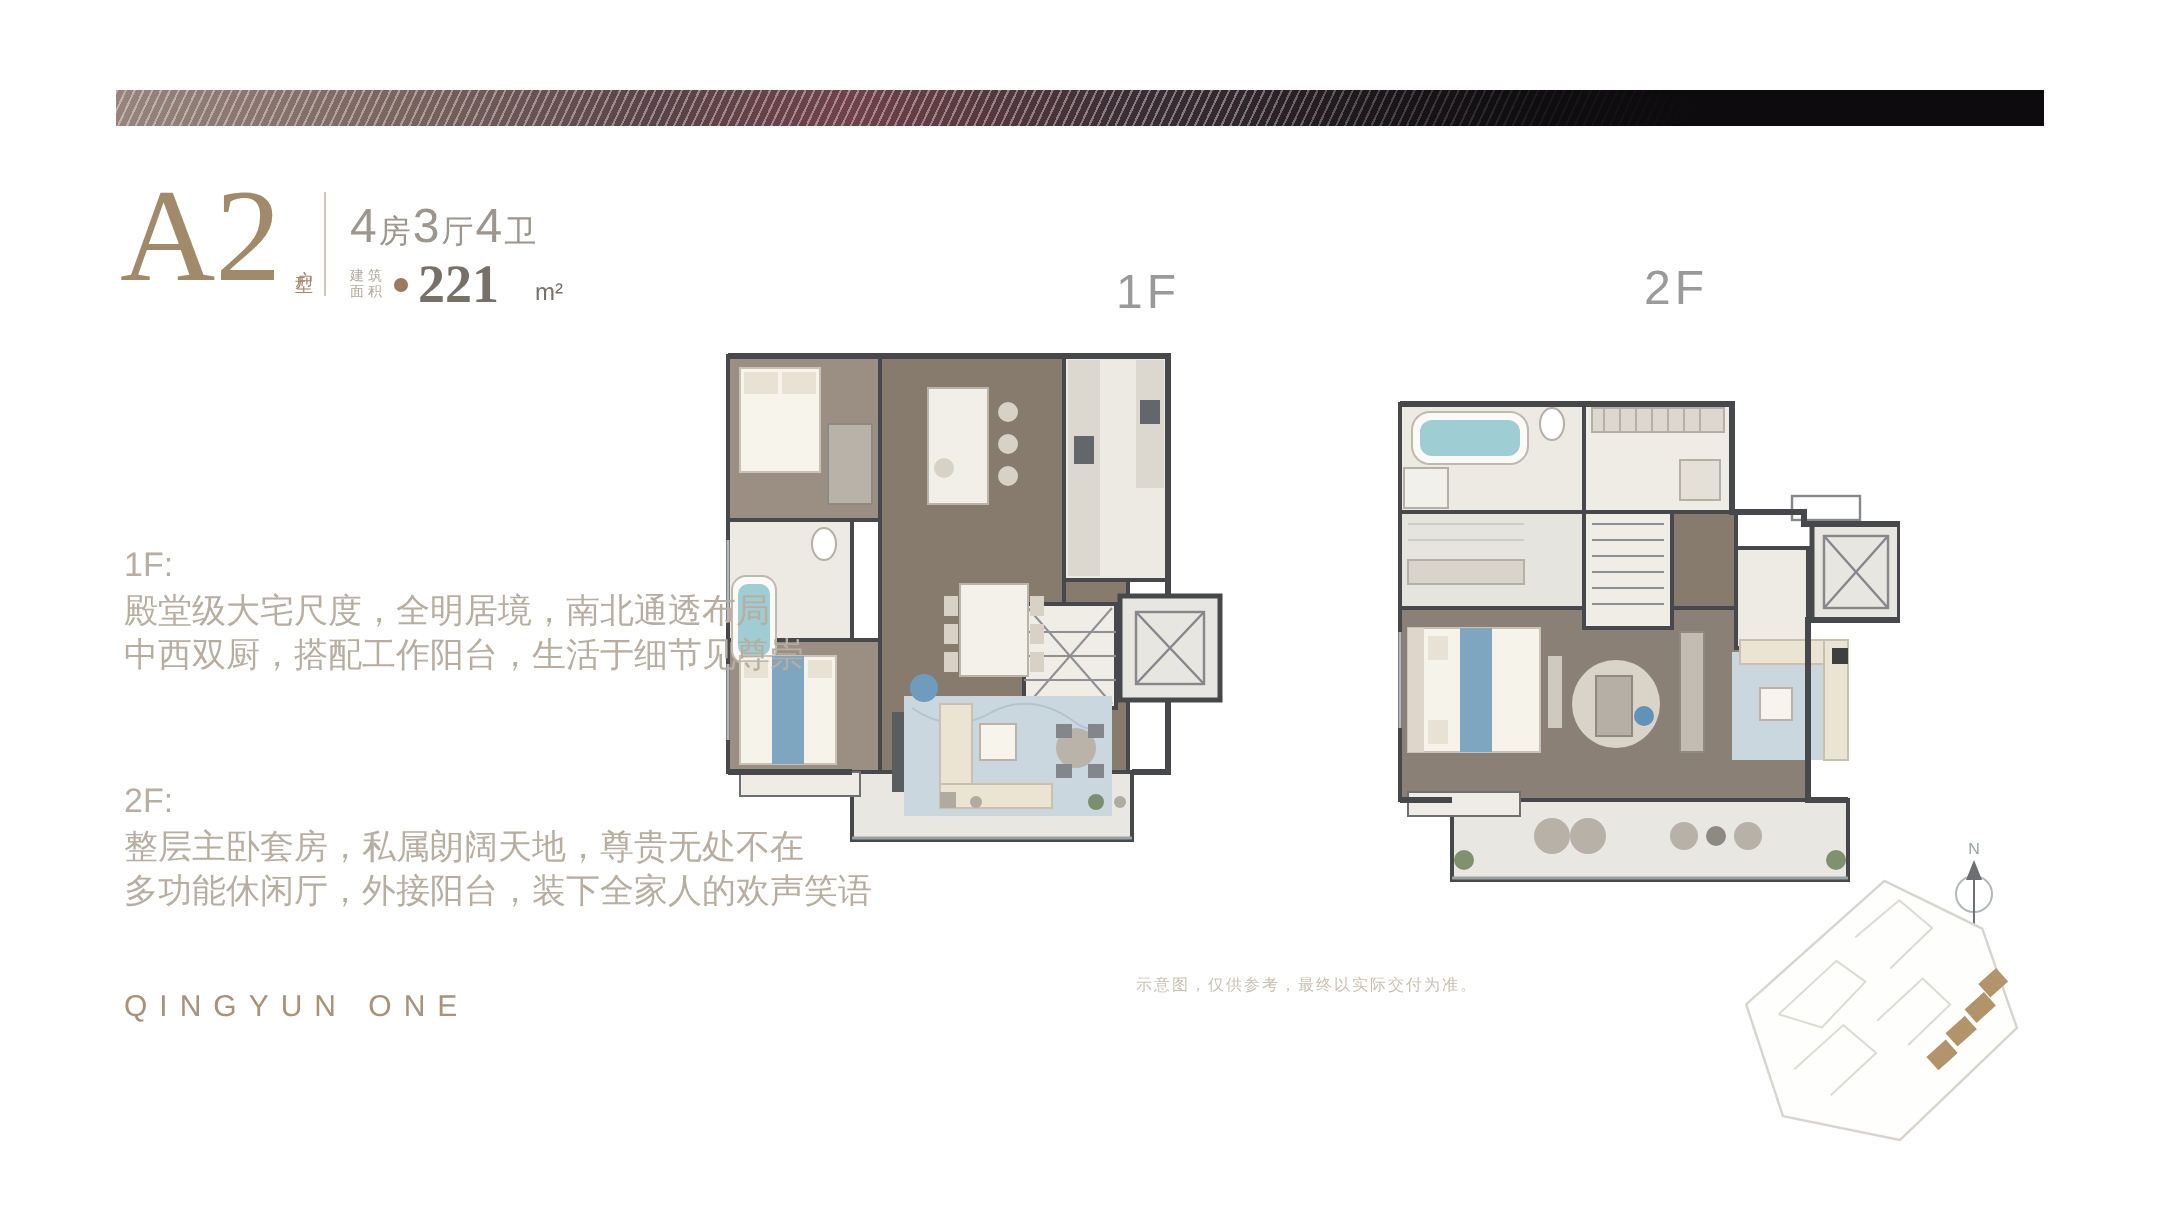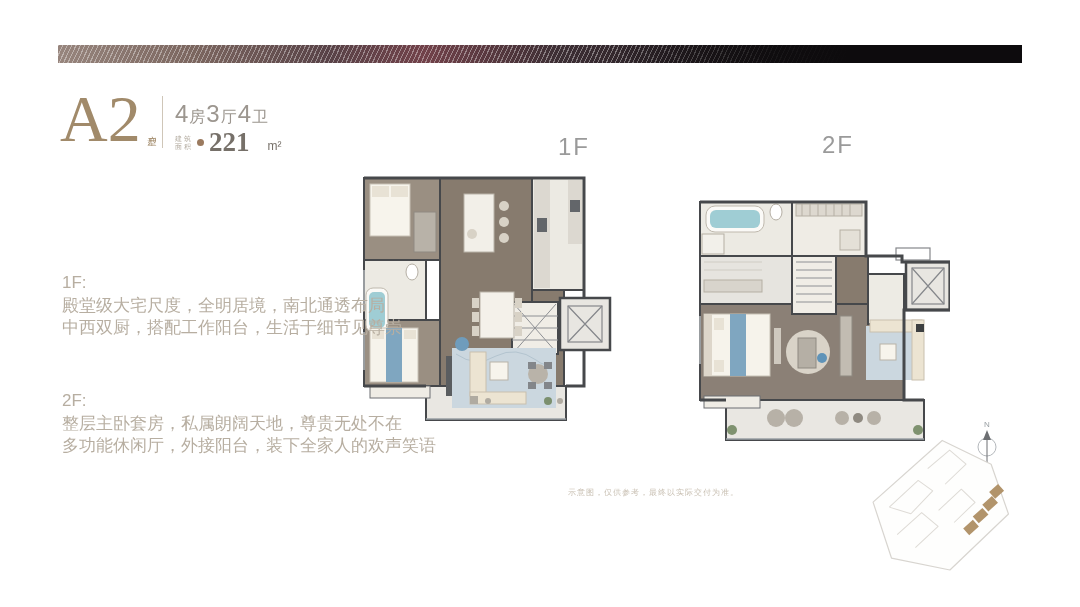--- a/index.html
+++ b/index.html
@@ -274,15 +274,16 @@
     <span class="h">殿堂级大宅尺度，全明居境，南北通透布局</span>
     <span class="h">中西双厨，搭配工作阳台，生活于细节见尊崇</span>
   </div>
 
   <div class="desc" id="desc-2f">
     <span class="h">2F:</span>
     <span class="h">整层主卧套房，私属朗阔天地，尊贵无处不在</span>
     <span class="h">多功能休闲厅，外接阳台，装下全家人的欢声笑语</span>
   </div>
 
+  <div class="brand">QINGYUN ONE</div>
   <div class="disclaimer">示意图，仅供参考，最终以实际交付为准。</div>
 
 </div>
 
 </body></html>

